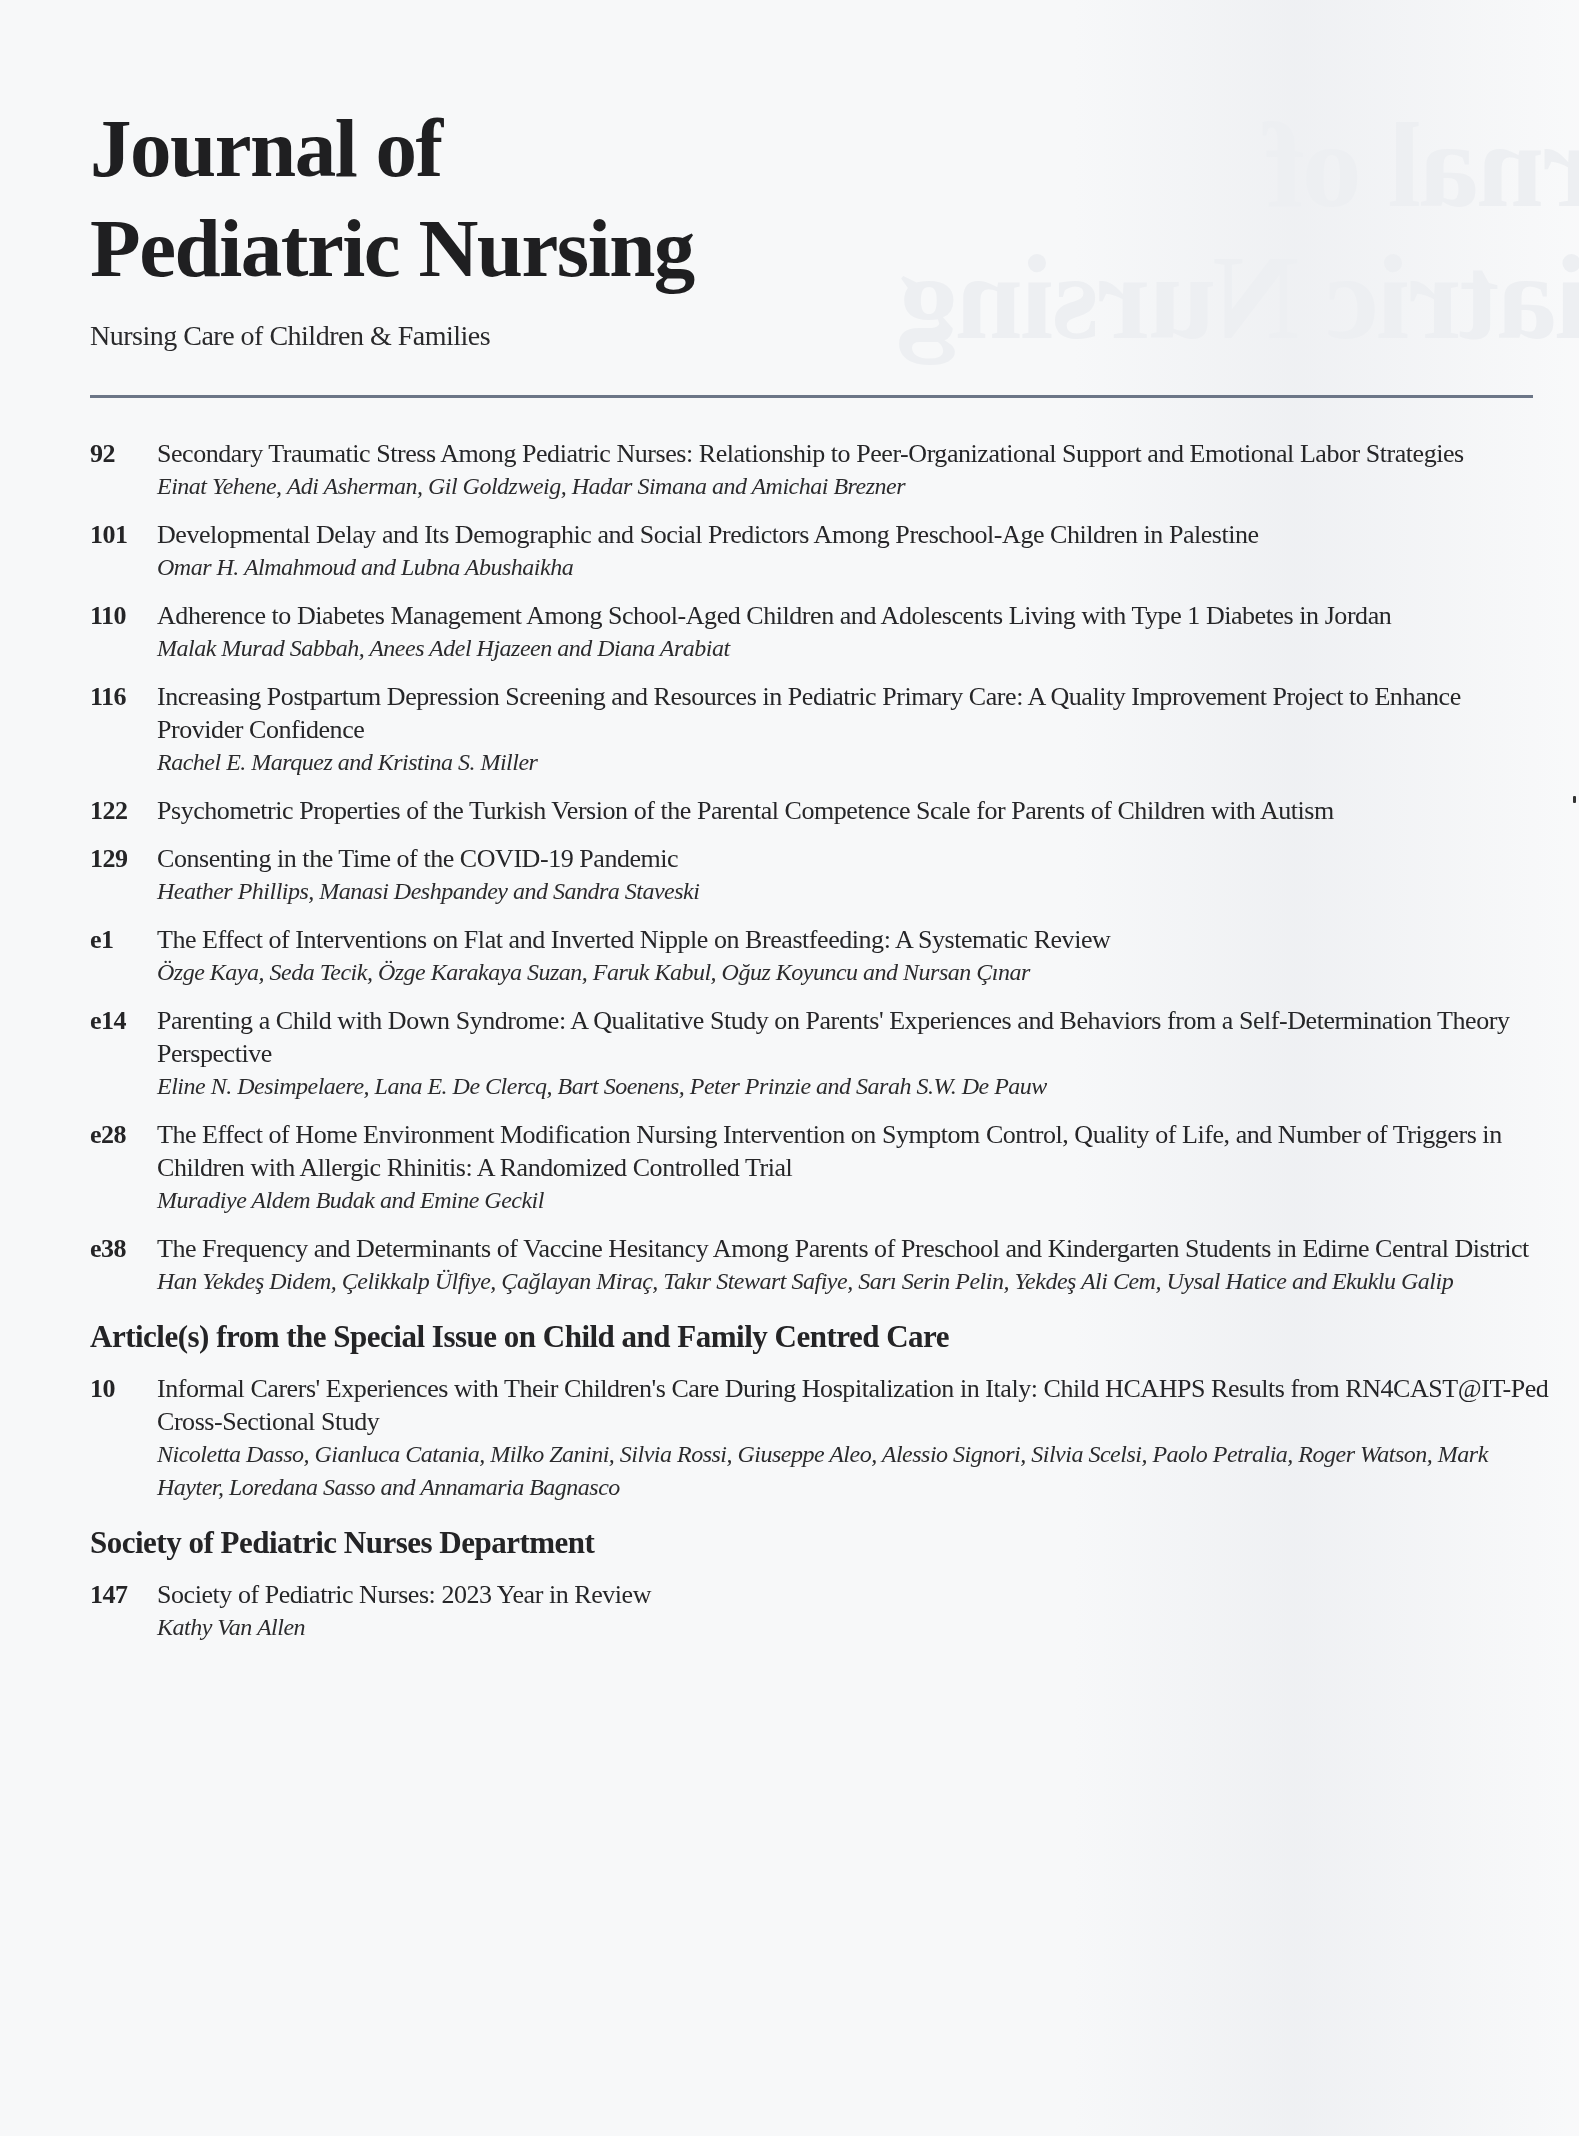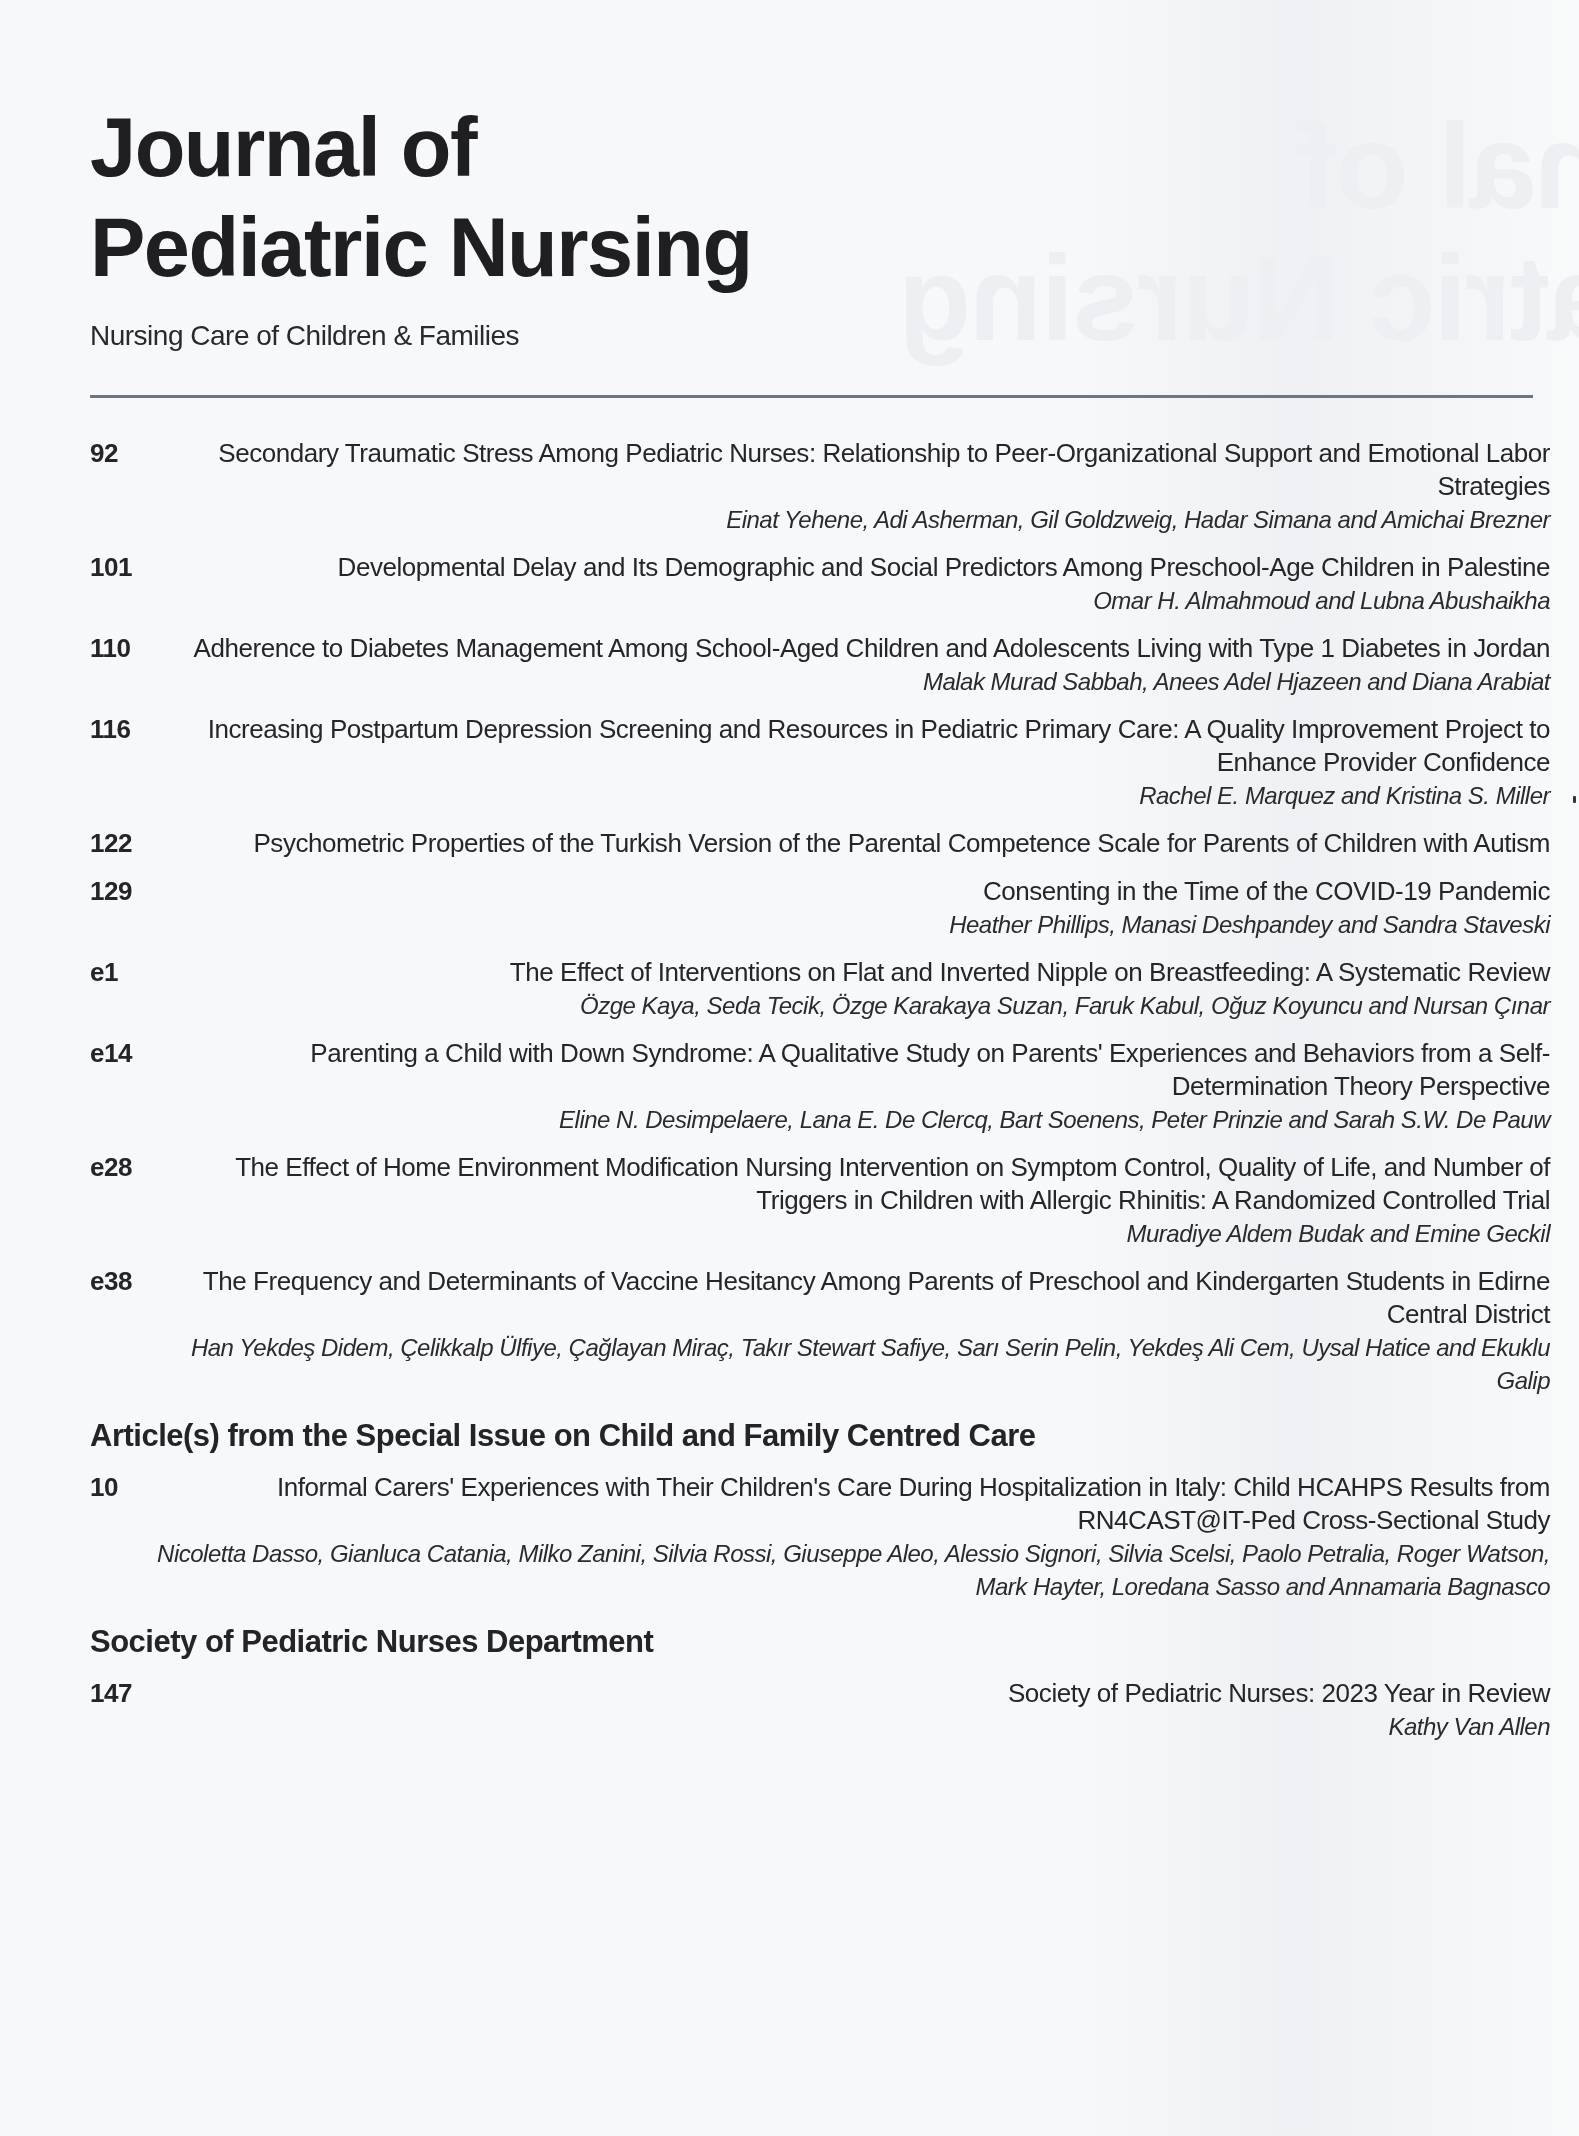--- a/index.html
+++ b/index.html
@@ -8,20 +8,21 @@
     background: #f6f7f8;
     font-family: "Liberation Sans", sans-serif;
     color: #222224;
     position: relative;
   }
   .page {
     position: absolute; inset: 0;
     background:
       linear-gradient(90deg, rgba(255,255,255,0) 0%, rgba(255,255,255,0) 68%, rgba(232,234,238,0.55) 82%, rgba(255,255,255,0.2) 100%),
       #f7f8f9;
+    font-family: Liberation Serif, serif;
   }
   .ghost-title {
     position: absolute; left: 900px; top: 100px;
     font-weight: bold; font-size: 120px; line-height: 132px;
     color: #edeff2; transform: scaleX(-1); white-space: nowrap;
     letter-spacing: -2px;
   }
   .masthead { position: absolute; left: 90px; top: 98px; }
   .journal-title {
     font-weight: bold; font-size: 83px; line-height: 100px;
@@ -34,21 +35,21 @@
   .rule {
     position: absolute; left: 90px; top: 395px; width: 1443px; height: 3px;
     background: #6c7687;
   }
   .toc { position: absolute; left: 90px; top: 437px; width: 1460px; }
   .entry { display: flex; margin-bottom: 15px; }
   .page-num {
     width: 67px; flex: none; font-weight: bold; font-size: 26px; line-height: 33px;
     color: #252527; letter-spacing: -0.5px;
   }
-  .entry-body { flex: 1; text-align: right; }
+  .entry-body { flex: 1; }
   .entry-title { font-size: 26px; line-height: 33px; color: #262628; letter-spacing: -0.45px; }
   .entry-authors { font-style: italic; font-size: 24px; line-height: 33px; color: #2b2b2d; letter-spacing: -0.5px; }
   .section-heading {
     font-weight: bold; font-size: 31px; line-height: 38px; color: #242426;
     margin: 20px 0 16px 0; letter-spacing: -0.5px;
   }
   .speck { position: absolute; width: 3px; height: 7px; background: #333; border-radius: 1px; }
 </style>
 </head>
 <body>

